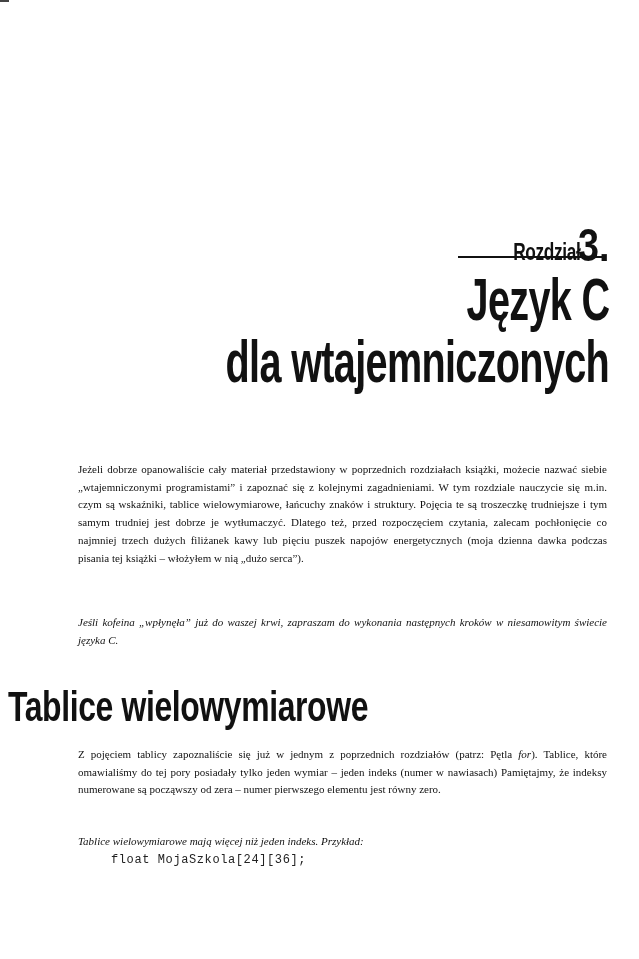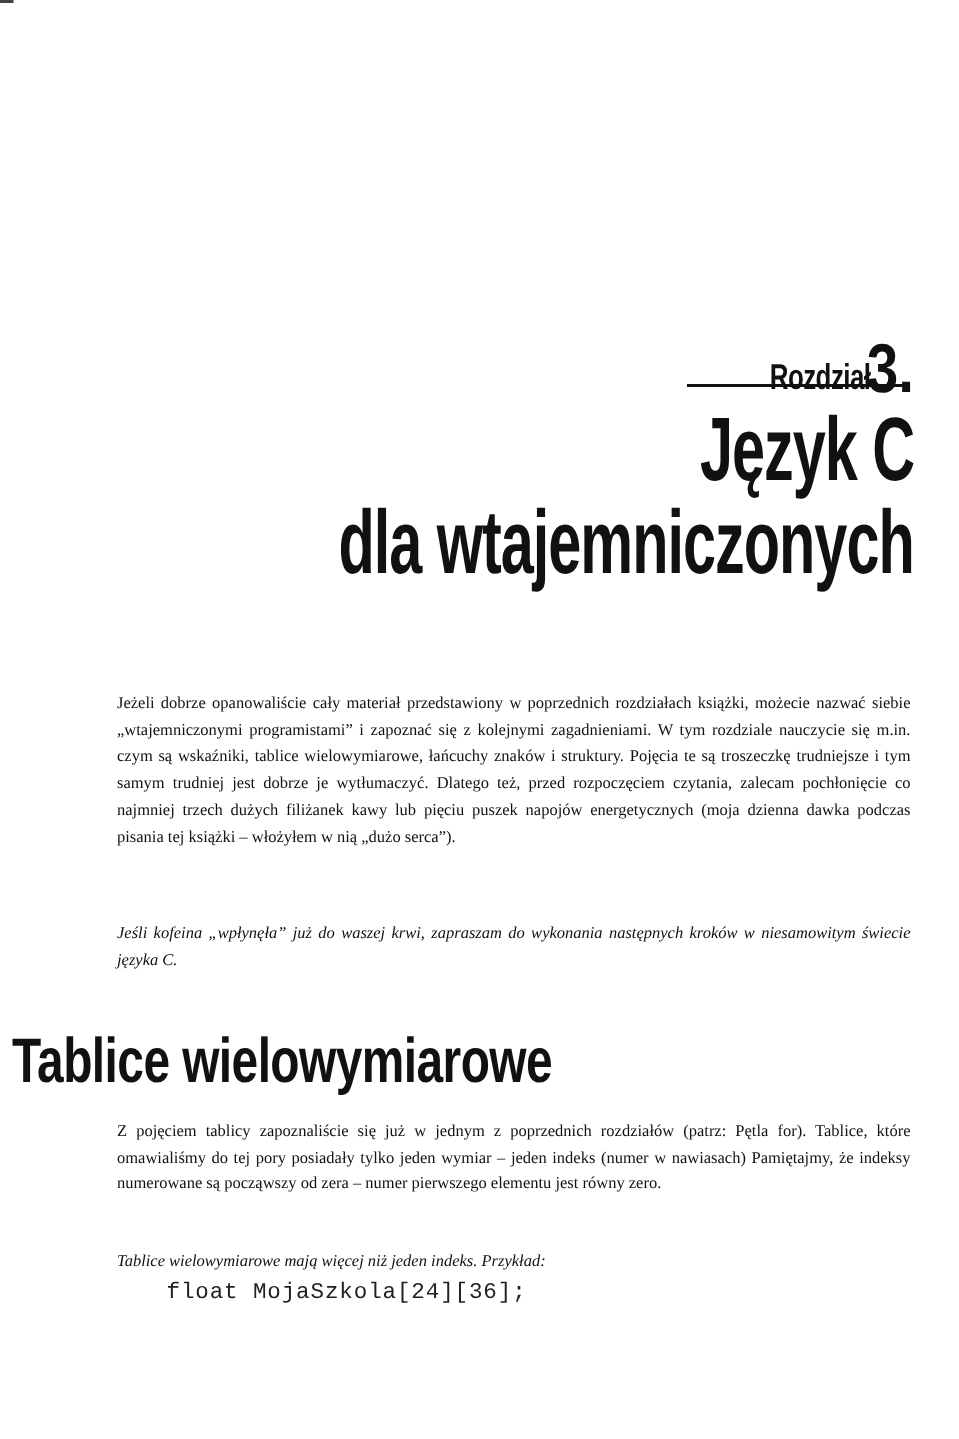--- a/index.html
+++ b/index.html
@@ -100,26 +100,26 @@
       letter-spacing: -0.5px;
       transform: scaleX(0.76);
       transform-origin: left top;
       white-space: nowrap;
     }
     .code-line {
       position: absolute;
       left: 111px;
       top: 853px;
       font-family: "Liberation Mono", monospace;
-      font-size: 15px;
+      font-size: 12px;
       letter-spacing: 0.6px;
       color: #222;
       white-space: pre;
     }
-    .it { }
+    .it { font-style: italic; }
   </style>
 </head>
 <body>
 
 <div class="scan-mark"></div>
 
 <div class="chapter-label">
   <span class="chapter-word">Rozdział</span>
   <span class="chapter-num">3.</span>
 </div>

